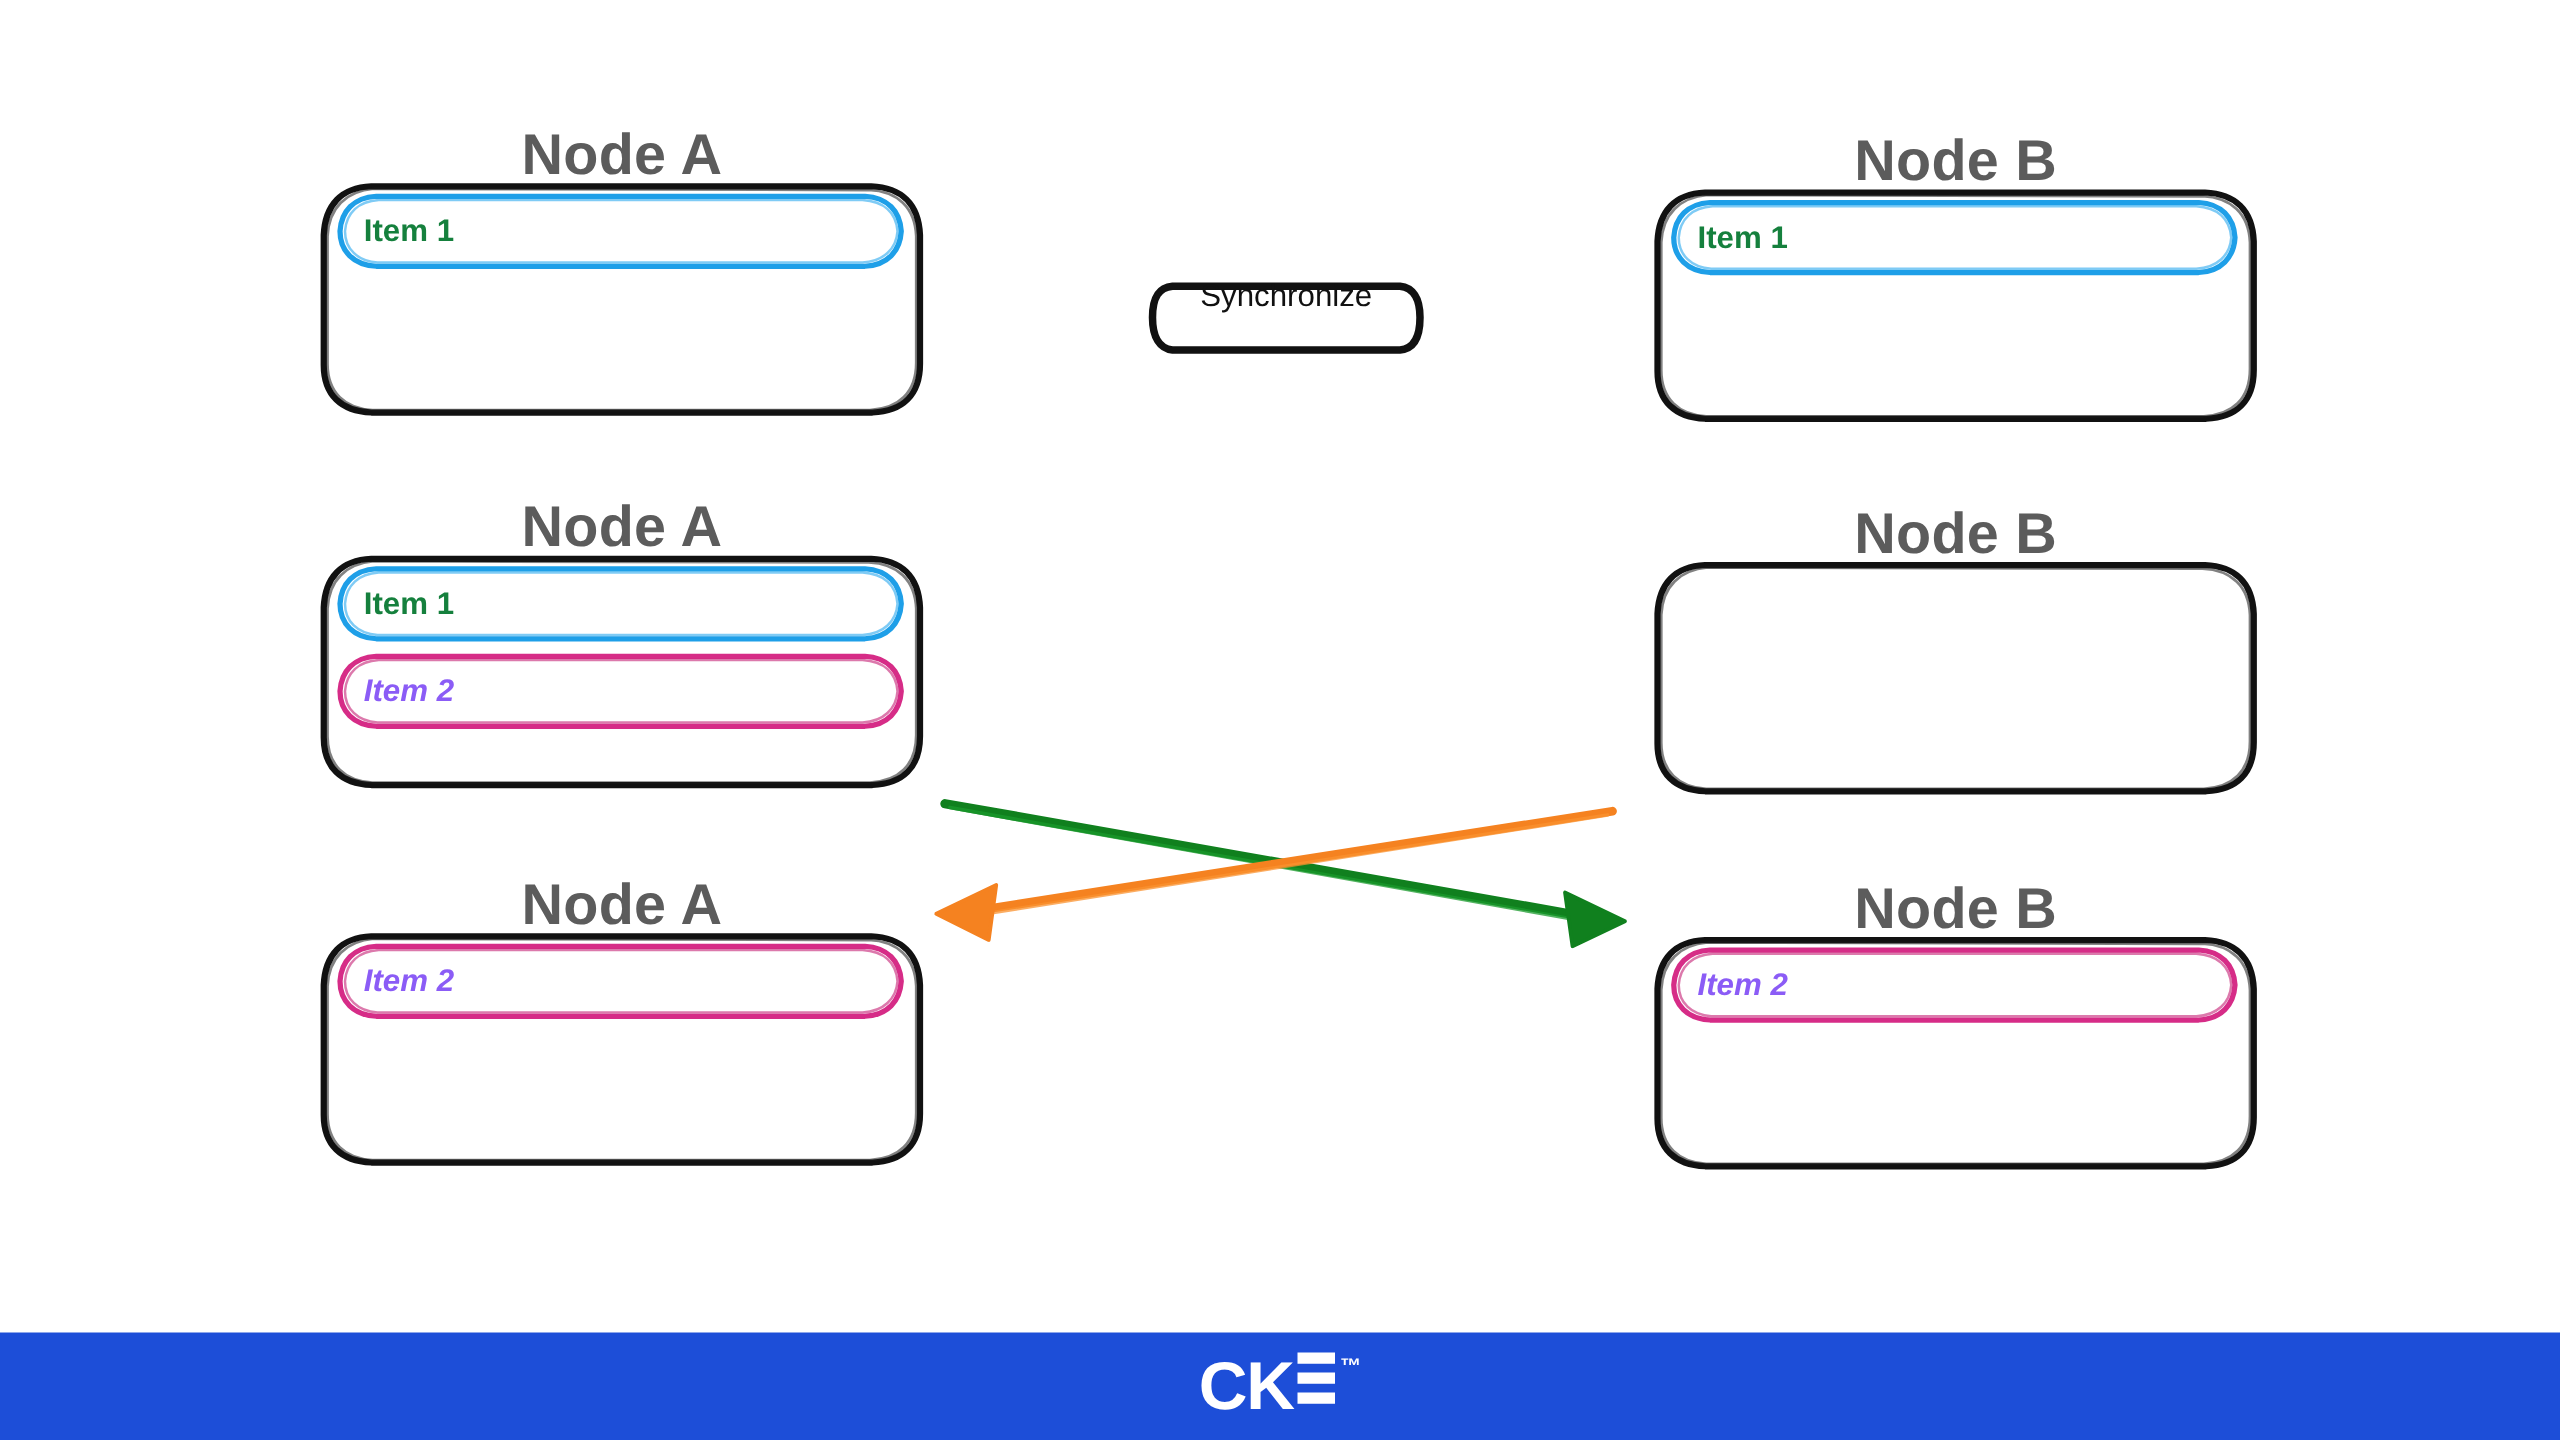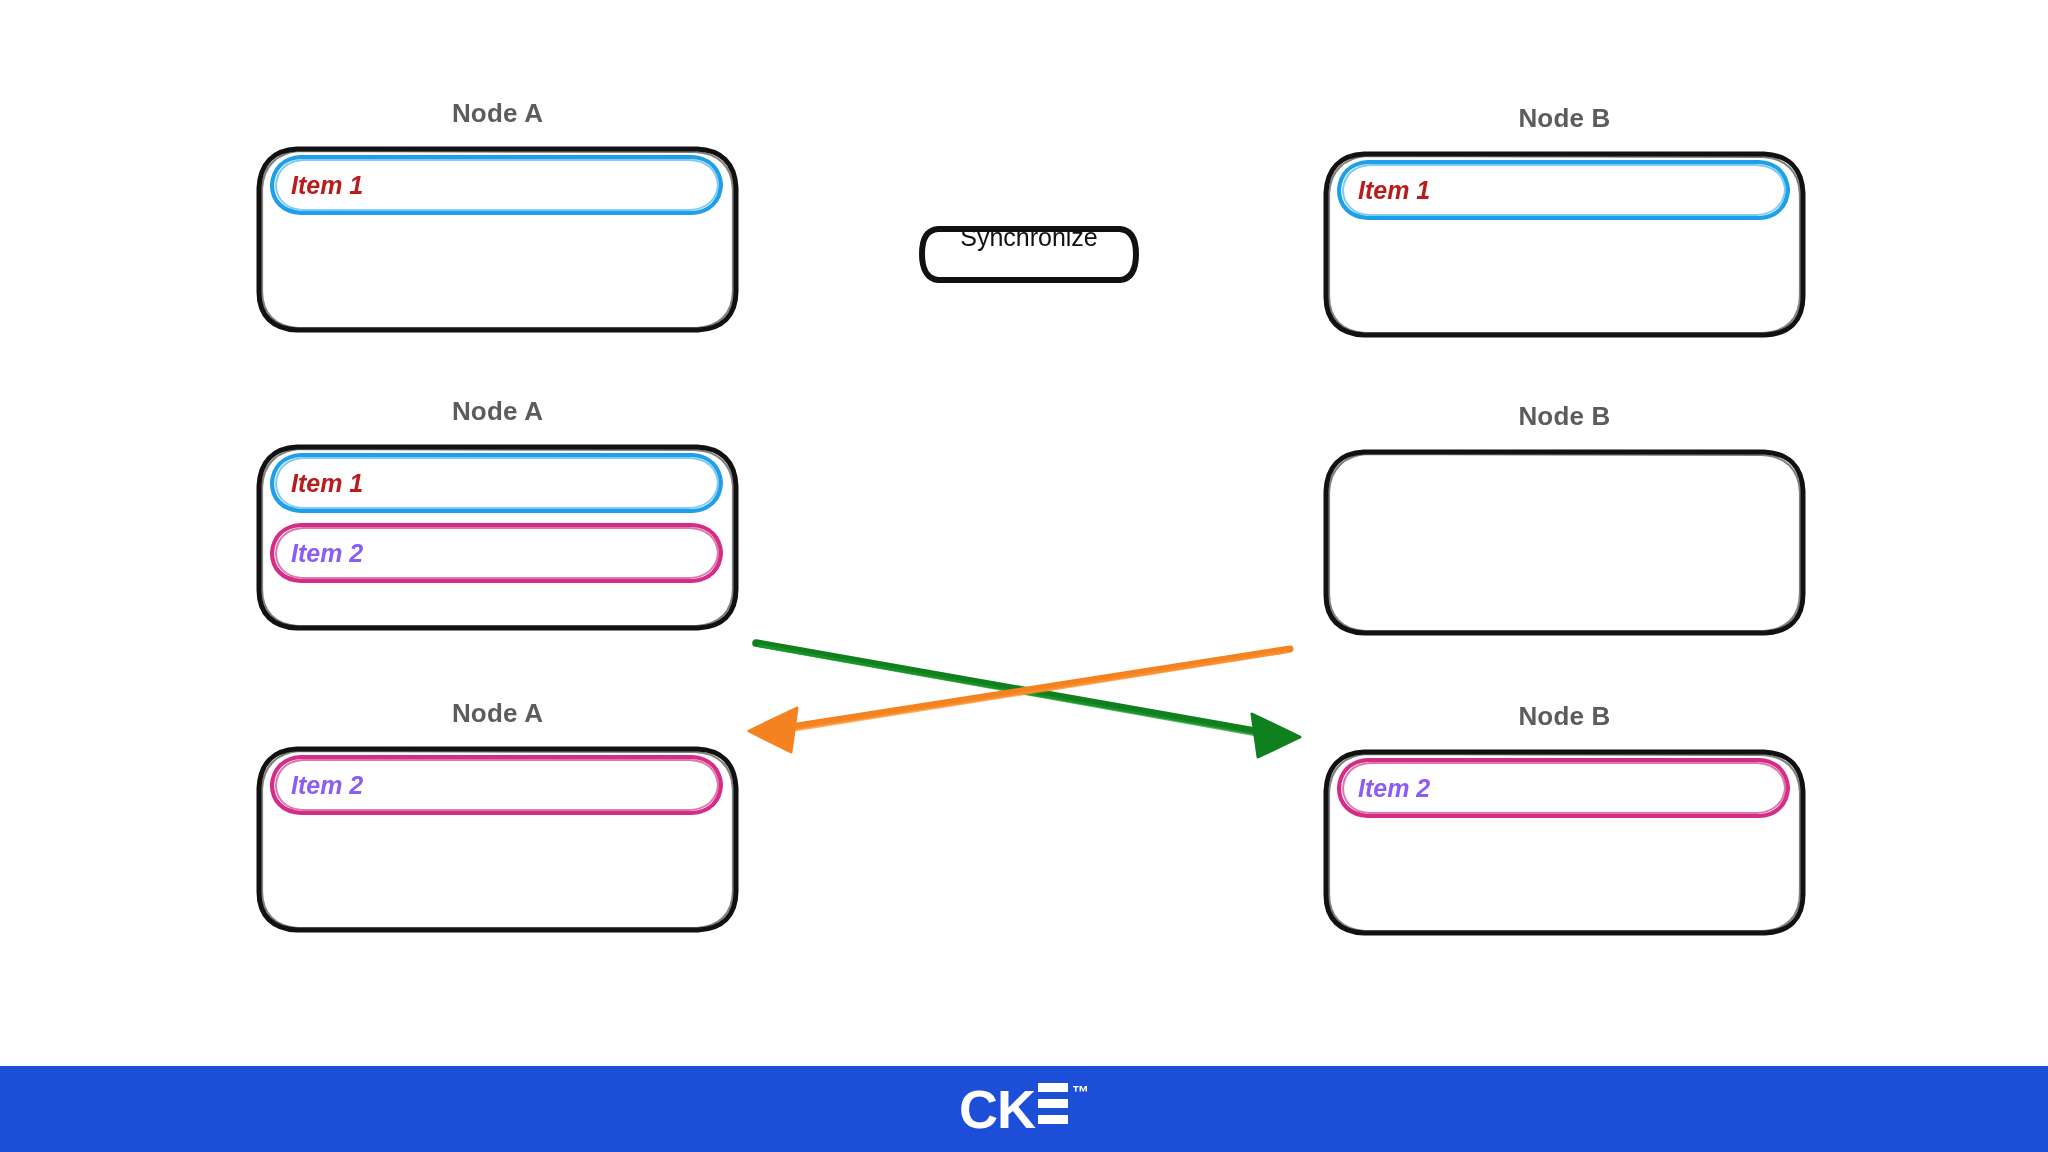--- a/index.html
+++ b/index.html
@@ -19,21 +19,21 @@
 
   
   .node-group { position: absolute; }
 
   .node-label {
     position: absolute;
     top: 0;
     left: 0;
     width: 100%;
     text-align: center;
-    font-size: 26px;
+    font-size: 46px;
     font-weight: bold;
     color: #5c5c5c;
     letter-spacing: 0.2px;
     line-height: 1;
     white-space: nowrap;
   }
 
   .node-box {
     position: absolute;
     left: 0;
@@ -74,21 +74,21 @@
   }
   .item-label {
     position: relative;
     z-index: 2;
     padding-left: 22px;
     font-size: 25px;
     font-weight: bold;
     line-height: 1;
     white-space: nowrap;
   }
-  .item-blue .item-label { color: #b91c1c; font-style: italic; }
+  .item-blue .item-label { color: #15803d; }
   .item-pink .item-label { color: #8b5cf6; font-style: italic; }
 
   
   .sync-button {
     position: absolute;
     left: 918px;
     top: 225px;
     width: 222px;
     height: 58px;
     display: flex;

